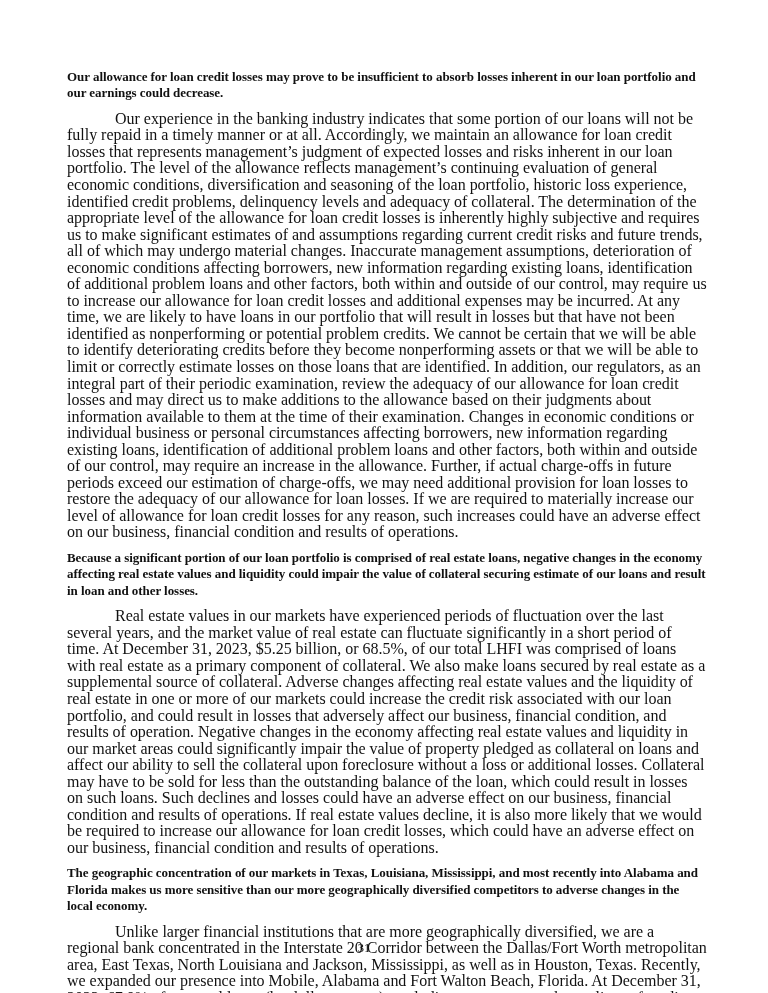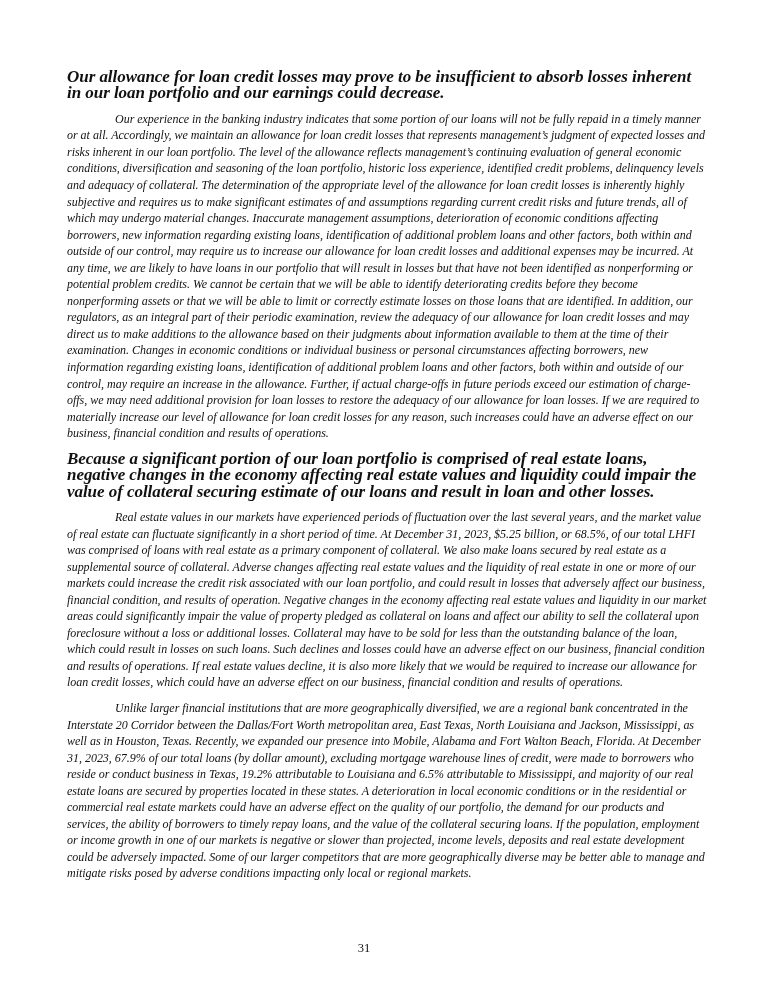--- a/index.html
+++ b/index.html
@@ -16,34 +16,32 @@
       color: #111111;
     }
     .page {
       position: absolute;
       left: 67px;
       top: 69px;
       width: 640px;
     }
     .heading {
       font-weight: bold;
-      font-style: italic;
-      font-size: 17px;
+      font-size: 13px;
       line-height: 16.4px;
       margin: 0 0 9px 0;
       letter-spacing: -0.05px;
     }
     .para {
-      font-size: 12px;
+      font-size: 16px;
       line-height: 16.55px;
       margin: 0 0 9px 0;
       text-indent: 48px;
       text-align: left;
       letter-spacing: -0.02px;
-      font-style: italic;
     }
     .page-number {
       position: absolute;
       left: 0;
       width: 728px;
       top: 941px;
       text-align: center;
       font-size: 12.6px;
       font-family: "Liberation Serif", serif;
     }
@@ -54,17 +52,18 @@
 <div class="page">
   <section>
     <p class="heading">Our allowance for loan credit losses may prove to be insufficient to absorb losses inherent in our loan portfolio and our earnings could decrease.</p>
     <p class="para">Our experience in the banking industry indicates that some portion of our loans will not be fully repaid in a timely manner or at all. Accordingly, we maintain an allowance for loan credit losses that represents management’s judgment of expected losses and risks inherent in our loan portfolio. The level of the allowance reflects management’s continuing evaluation of general economic conditions, diversification and seasoning of the loan portfolio, historic loss experience, identified credit problems, delinquency levels and adequacy of collateral. The determination of the appropriate level of the allowance for loan credit losses is inherently highly subjective and requires us to make significant estimates of and assumptions regarding current credit risks and future trends, all of which may undergo material changes. Inaccurate management assumptions, deterioration of economic conditions affecting borrowers, new information regarding existing loans, identification of additional problem loans and other factors, both within and outside of our control, may require us to increase our allowance for loan credit losses and additional expenses may be incurred. At any time, we are likely to have loans in our portfolio that will result in losses but that have not been identified as nonperforming or potential problem credits. We cannot be certain that we will be able to identify deteriorating credits before they become nonperforming assets or that we will be able to limit or correctly estimate losses on those loans that are identified. In addition, our regulators, as an integral part of their periodic examination, review the adequacy of our allowance for loan credit losses and may direct us to make additions to the allowance based on their judgments about information available to them at the time of their examination. Changes in economic conditions or individual business or personal circumstances affecting borrowers, new information regarding existing loans, identification of additional problem loans and other factors, both within and outside of our control, may require an increase in the allowance. Further, if actual charge-offs in future periods exceed our estimation of charge-offs, we may need additional provision for loan losses to restore the adequacy of our allowance for loan losses. If we are required to materially increase our level of allowance for loan credit losses for any reason, such increases could have an adverse effect on our business, financial condition and results of operations.</p>
   </section>
   <section>
     <p class="heading">Because a significant portion of our loan portfolio is comprised of real estate loans, negative changes in the economy affecting real estate values and liquidity could impair the value of collateral securing estimate of our loans and result in loan and other losses.</p>
     <p class="para">Real estate values in our markets have experienced periods of fluctuation over the last several years, and the market value of real estate can fluctuate significantly in a short period of time. At December 31, 2023, $5.25 billion, or 68.5%, of our total LHFI was comprised of loans with real estate as a primary component of collateral. We also make loans secured by real estate as a supplemental source of collateral. Adverse changes affecting real estate values and the liquidity of real estate in one or more of our markets could increase the credit risk associated with our loan portfolio, and could result in losses that adversely affect our business, financial condition, and results of operation. Negative changes in the economy affecting real estate values and liquidity in our market areas could significantly impair the value of property pledged as collateral on loans and affect our ability to sell the collateral upon foreclosure without a loss or additional losses. Collateral may have to be sold for less than the outstanding balance of the loan, which could result in losses on such loans. Such declines and losses could have an adverse effect on our business, financial condition and results of operations. If real estate values decline, it is also more likely that we would be required to increase our allowance for loan credit losses, which could have an adverse effect on our business, financial condition and results of operations.</p>
   </section>
   <section>
+    <p class="heading">The geographic concentration of our markets in Texas, Louisiana, Mississippi, and most recently into Alabama and Florida makes us more sensitive than our more geographically diversified competitors to adverse changes in the local economy.</p>
     <p class="para">Unlike larger financial institutions that are more geographically diversified, we are a regional bank concentrated in the Interstate 20 Corridor between the Dallas/Fort Worth metropolitan area, East Texas, North Louisiana and Jackson, Mississippi, as well as in Houston, Texas. Recently, we expanded our presence into Mobile, Alabama and Fort Walton Beach, Florida. At December 31, 2023, 67.9% of our total loans (by dollar amount), excluding mortgage warehouse lines of credit, were made to borrowers who reside or conduct business in Texas, 19.2% attributable to Louisiana and 6.5% attributable to Mississippi, and majority of our real estate loans are secured by properties located in these states. A deterioration in local economic conditions or in the residential or commercial real estate markets could have an adverse effect on the quality of our portfolio, the demand for our products and services, the ability of borrowers to timely repay loans, and the value of the collateral securing loans. If the population, employment or income growth in one of our markets is negative or slower than projected, income levels, deposits and real estate development could be adversely impacted. Some of our larger competitors that are more geographically diverse may be better able to manage and mitigate risks posed by adverse conditions impacting only local or regional markets.</p>
   </section>
 </div>
 
 <div class="page-number">31</div>
 
 </body></html>

